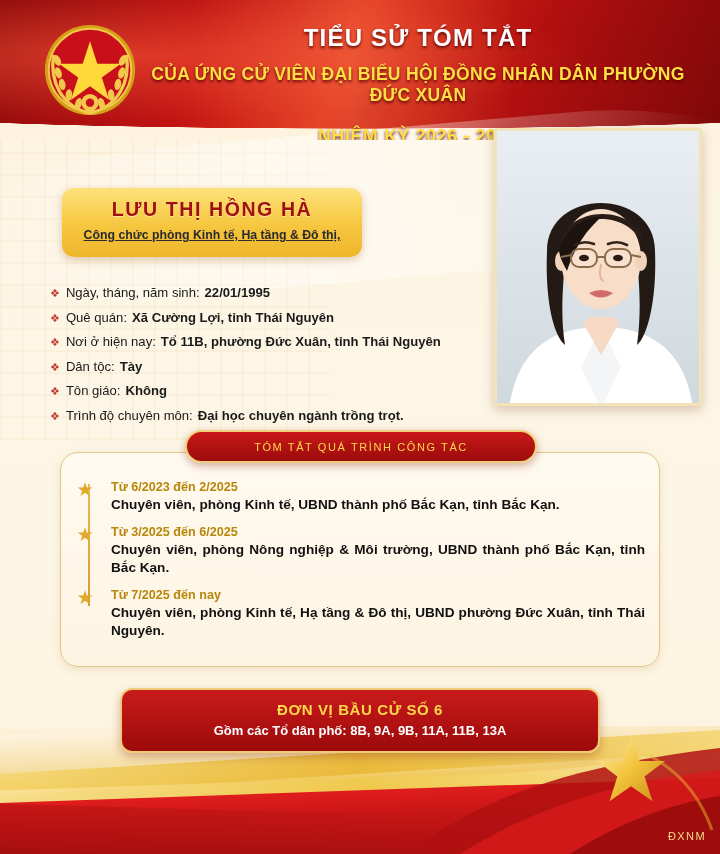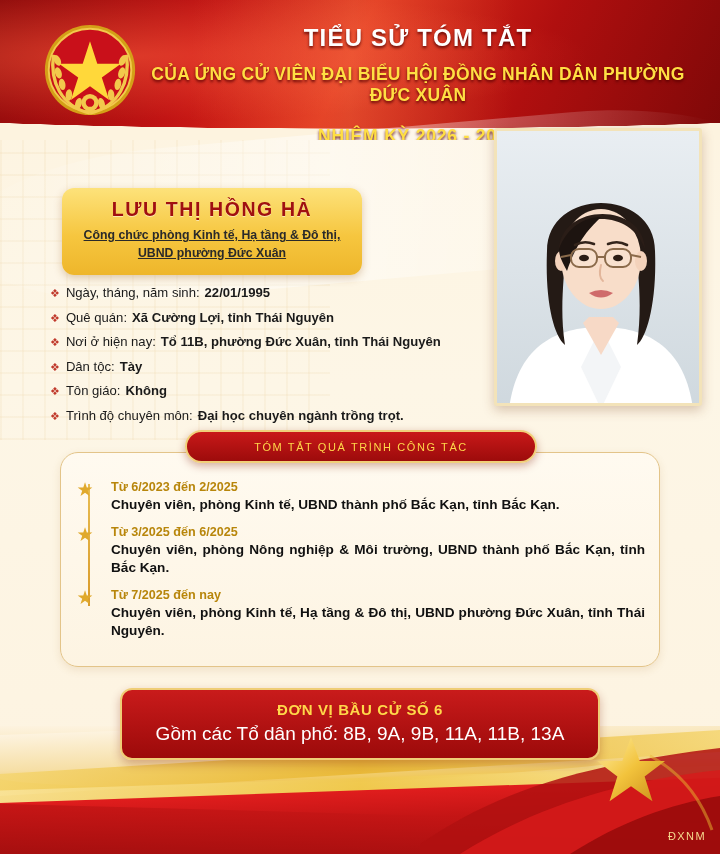--- a/index.html
+++ b/index.html
@@ -194,21 +194,21 @@
     border-radius: 12px;
     text-align: center;
     box-shadow: 0 4px 10px rgba(130,30,10,0.3);
     z-index: 7;
   }
   .unit-l1 {
     font-size: 15px; font-weight: bold; color: #ffd84a;
     letter-spacing: .6px; margin-bottom: 5px;
   }
   .unit-l2 {
-    font-size: 19px; font-weight: normal; color: #ffffff;
+    font-size: 13px; font-weight: bold; color: #ffffff;
   }
 
   
   .footer {
     position: absolute; left: 0; bottom: 0; width: 720px; height: 128px;
     background: linear-gradient(180deg, #fdf3df 0%, #f8e4b6 22%, #f0c94e 45%, #e8b52e 62%, #d8191a 63%, #a80c0c 100%);
     overflow: hidden;
   }
   .ft-wave {
     position:absolute; left:-20px; top:-4px; width:780px; height:60px;
@@ -341,21 +341,20 @@
 
       <path d="M104 134 Q101 146 106 150" stroke="#e2b69b" stroke-width="2" fill="none" stroke-linecap="round"></path>
 
       <path d="M92 162 Q104 156 116 162 Q104 171 92 162 Z" fill="#cf6b6b"></path>
     </svg>
   </div>
 
   <div class="name-card">
     <div class="cand-name">LƯU THỊ HỒNG HÀ</div>
     <div class="cand-role">Công chức phòng Kinh tế, Hạ tầng &amp; Đô thị,</div>
-    <div class="cand-role">UBND phường Đức Xuân</div>
   </div>
 
   <div class="info-list">
     <div class="info-row">
       <span class="bullet">❖</span>
       <span class="info-label">Ngày, tháng, năm sinh:</span>
       <span class="info-value">22/01/1995</span>
     </div>
     <div class="info-row">
       <span class="bullet">❖</span>

